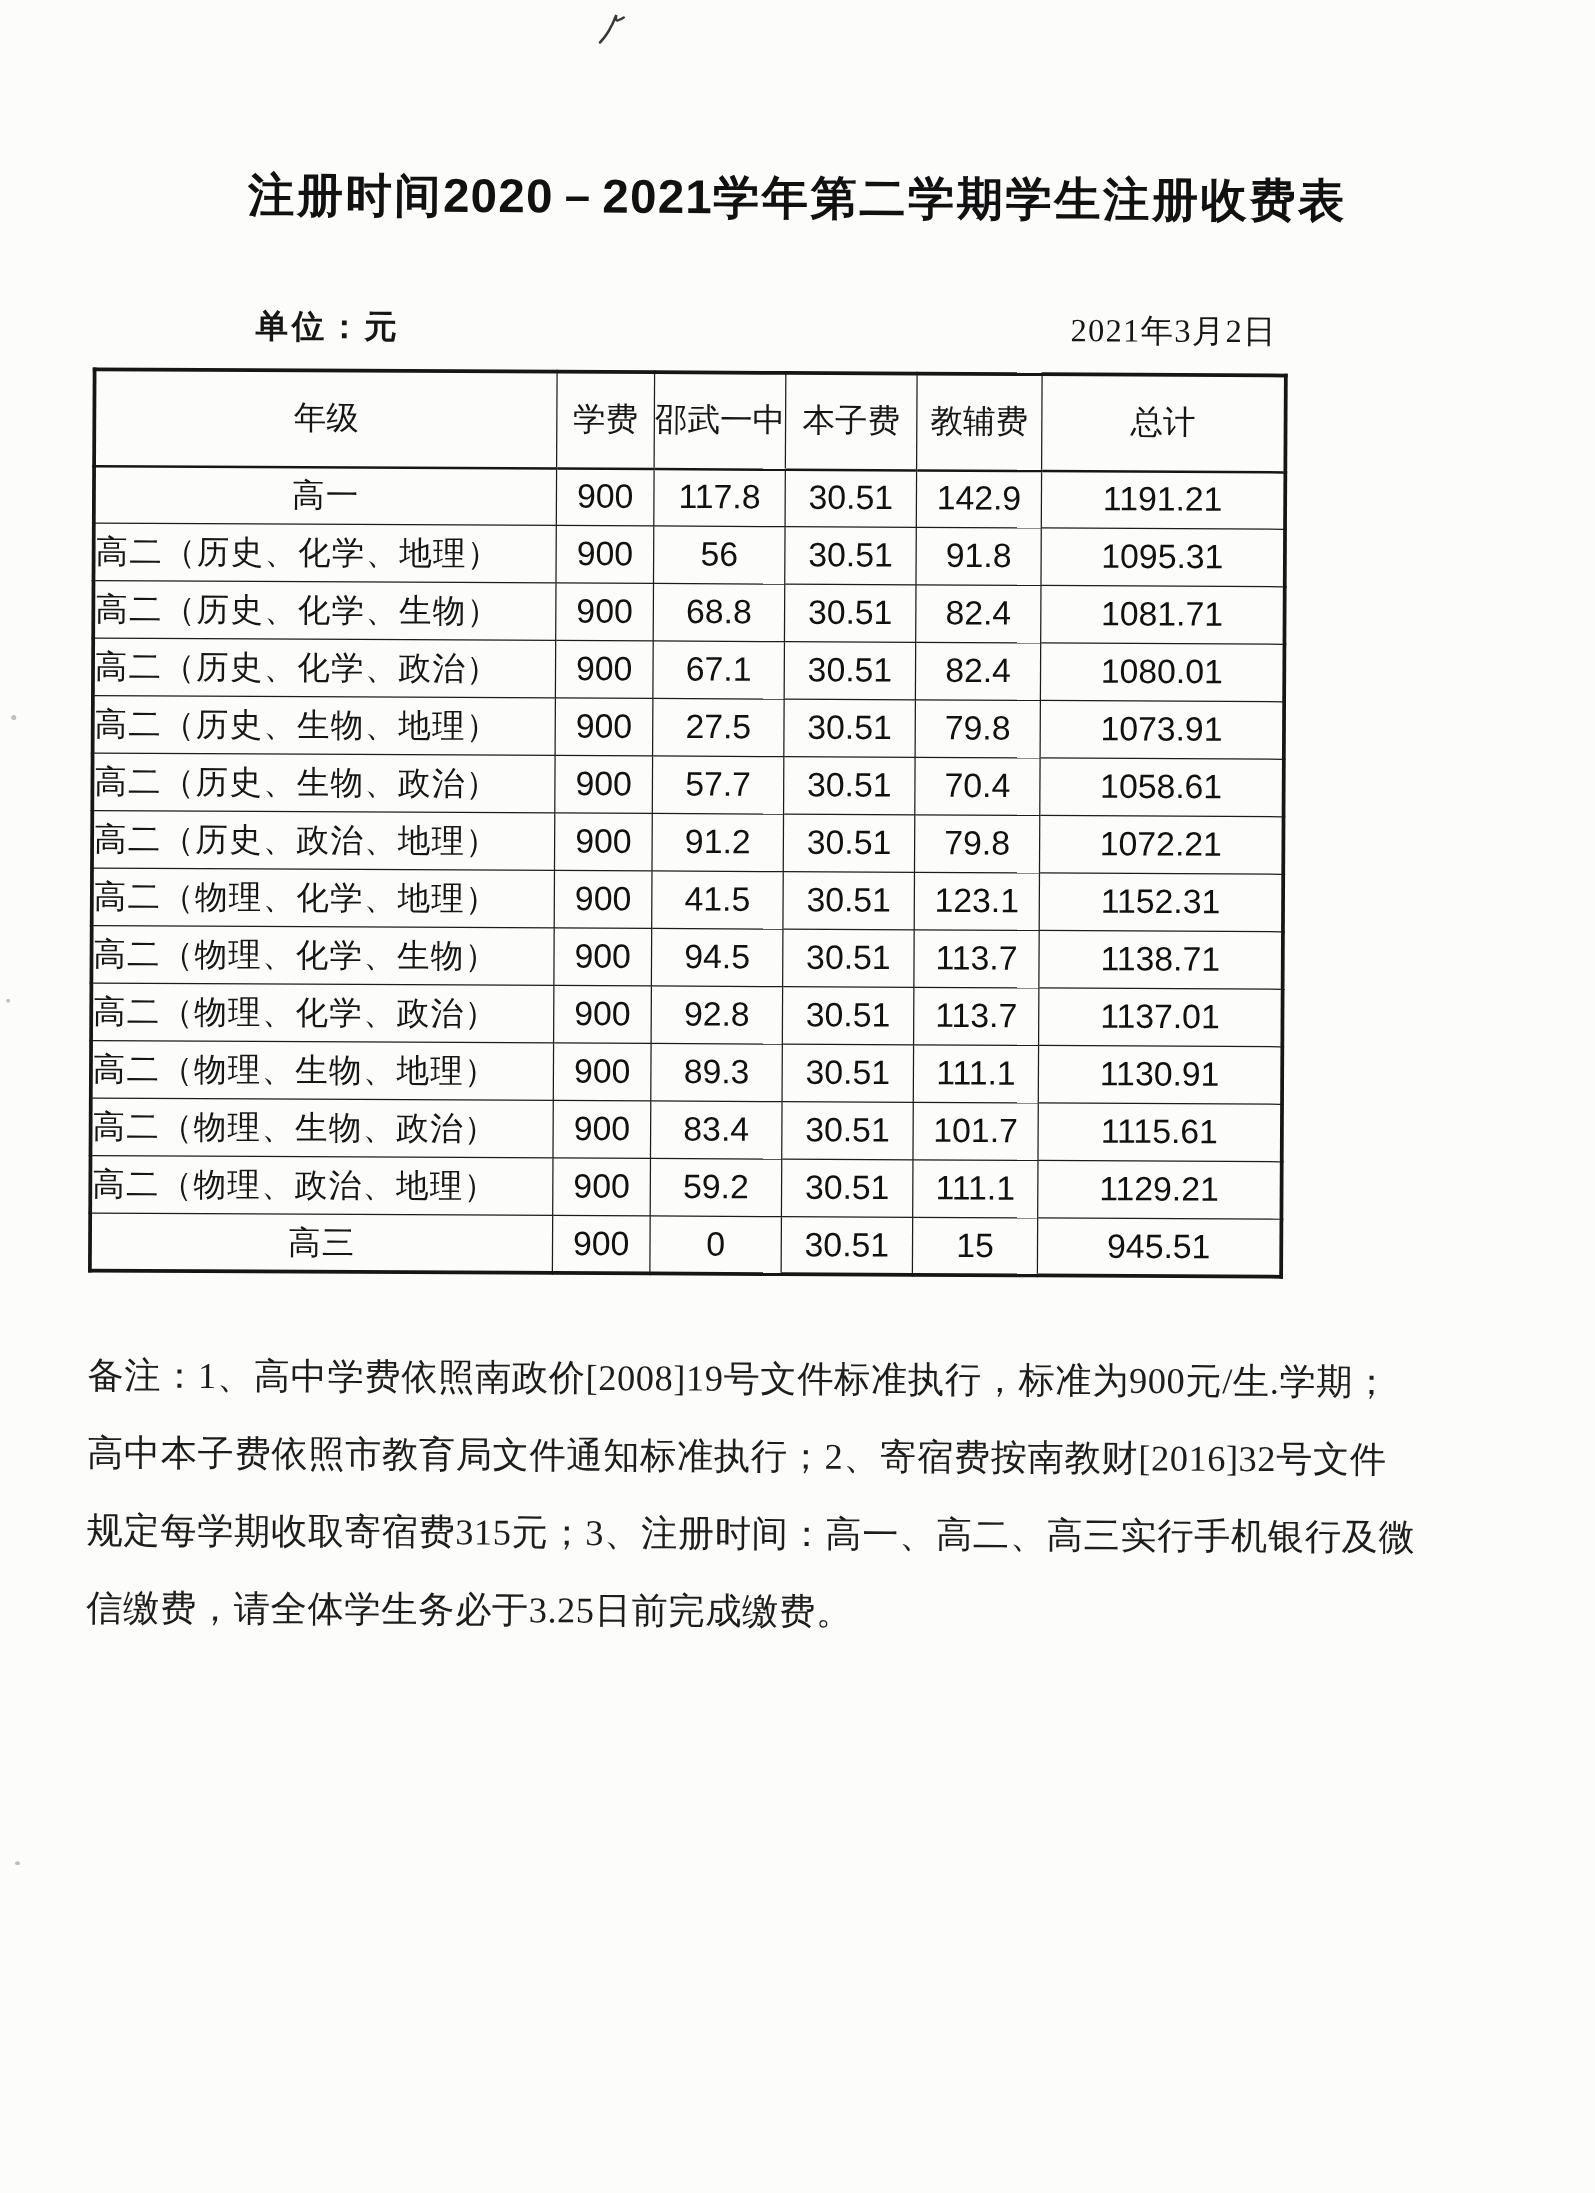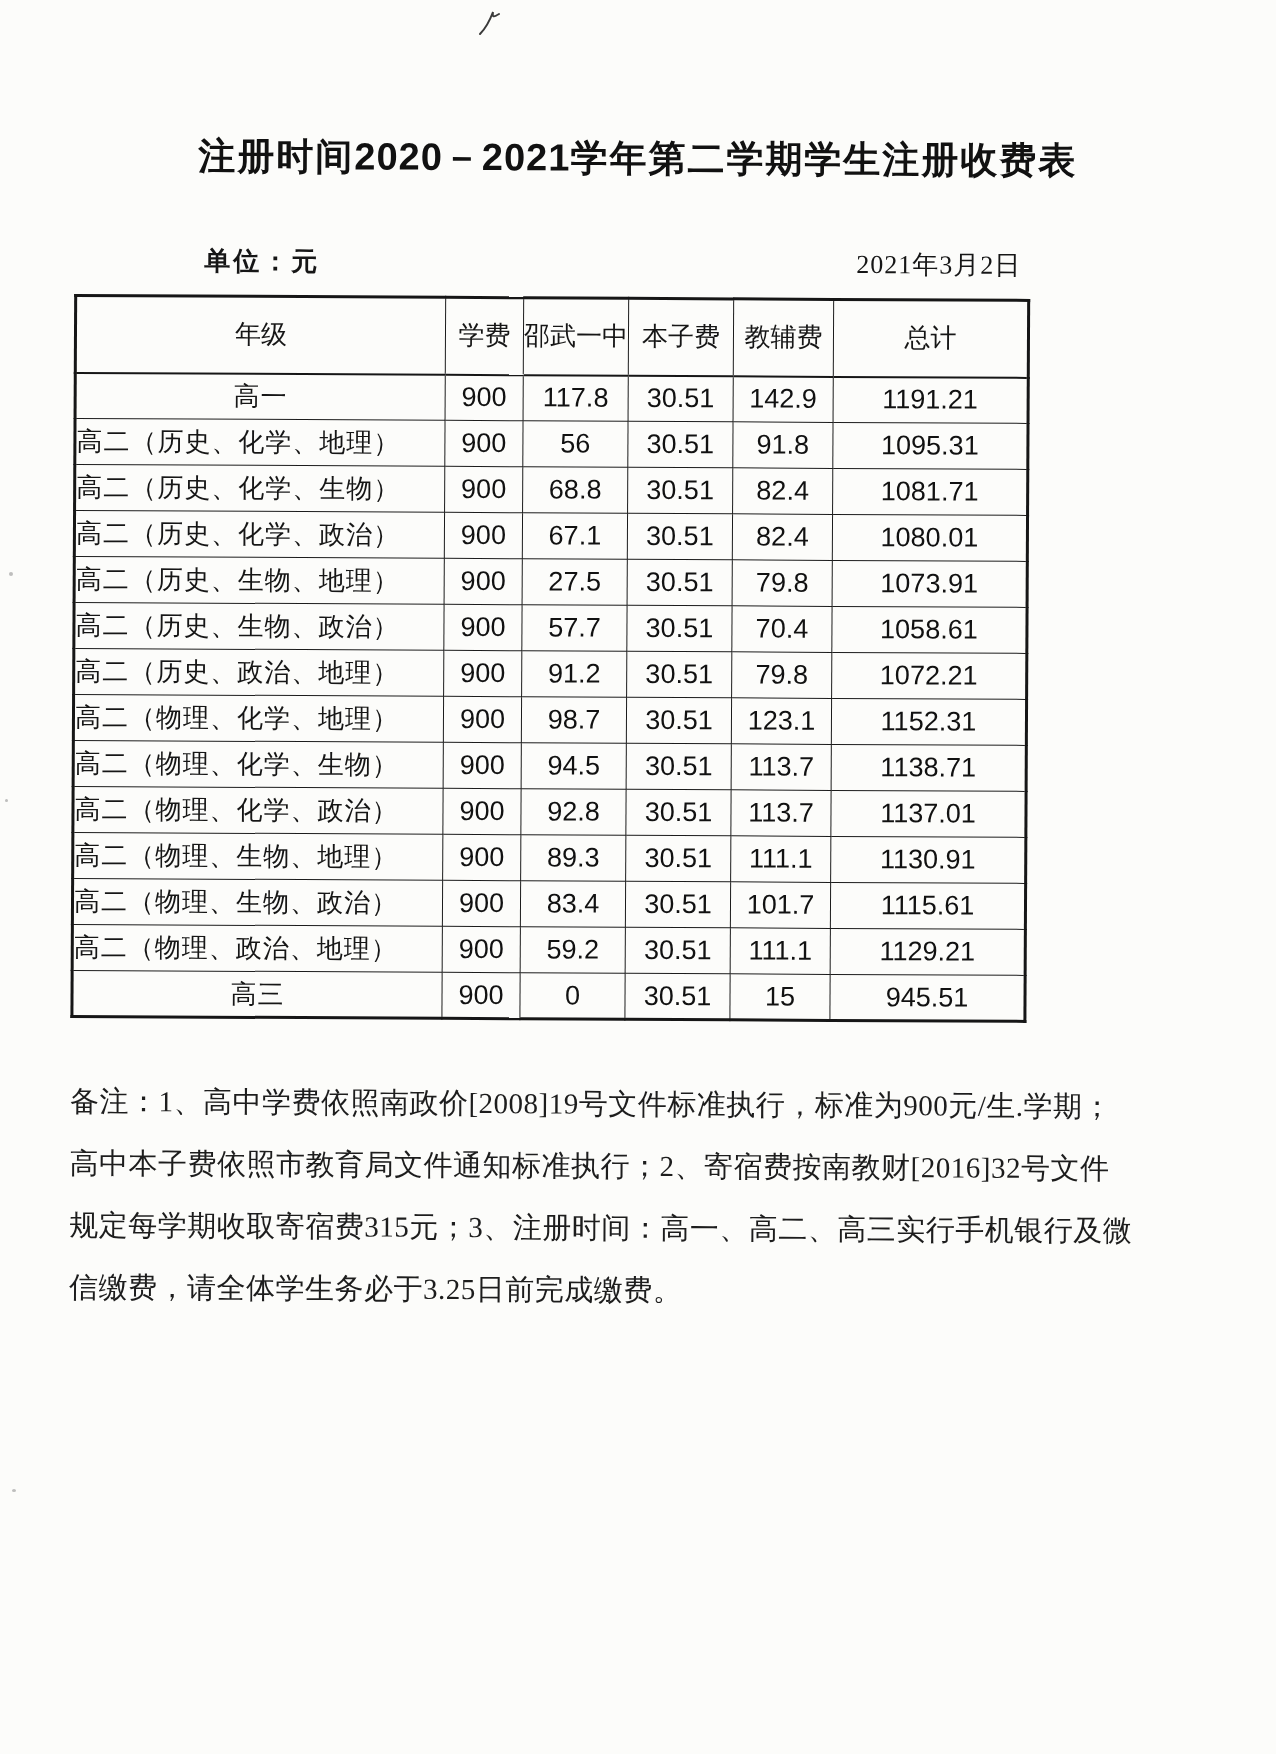--- a/index.html
+++ b/index.html
@@ -210,21 +210,21 @@
           <td class="grade">高二（历史、政治、地理）</td>
           <td class="num">900</td>
           <td class="num">91.2</td>
           <td class="num">30.51</td>
           <td class="num">79.8</td>
           <td class="num">1072.21</td>
         </tr>
         <tr>
           <td class="grade">高二（物理、化学、地理）</td>
           <td class="num">900</td>
-          <td class="num">98.7</td>
+          <td class="num">41.5</td>
           <td class="num">30.51</td>
           <td class="num">123.1</td>
           <td class="num">1152.31</td>
         </tr>
         <tr>
           <td class="grade">高二（物理、化学、生物）</td>
           <td class="num">900</td>
           <td class="num">94.5</td>
           <td class="num">30.51</td>
           <td class="num">113.7</td>

